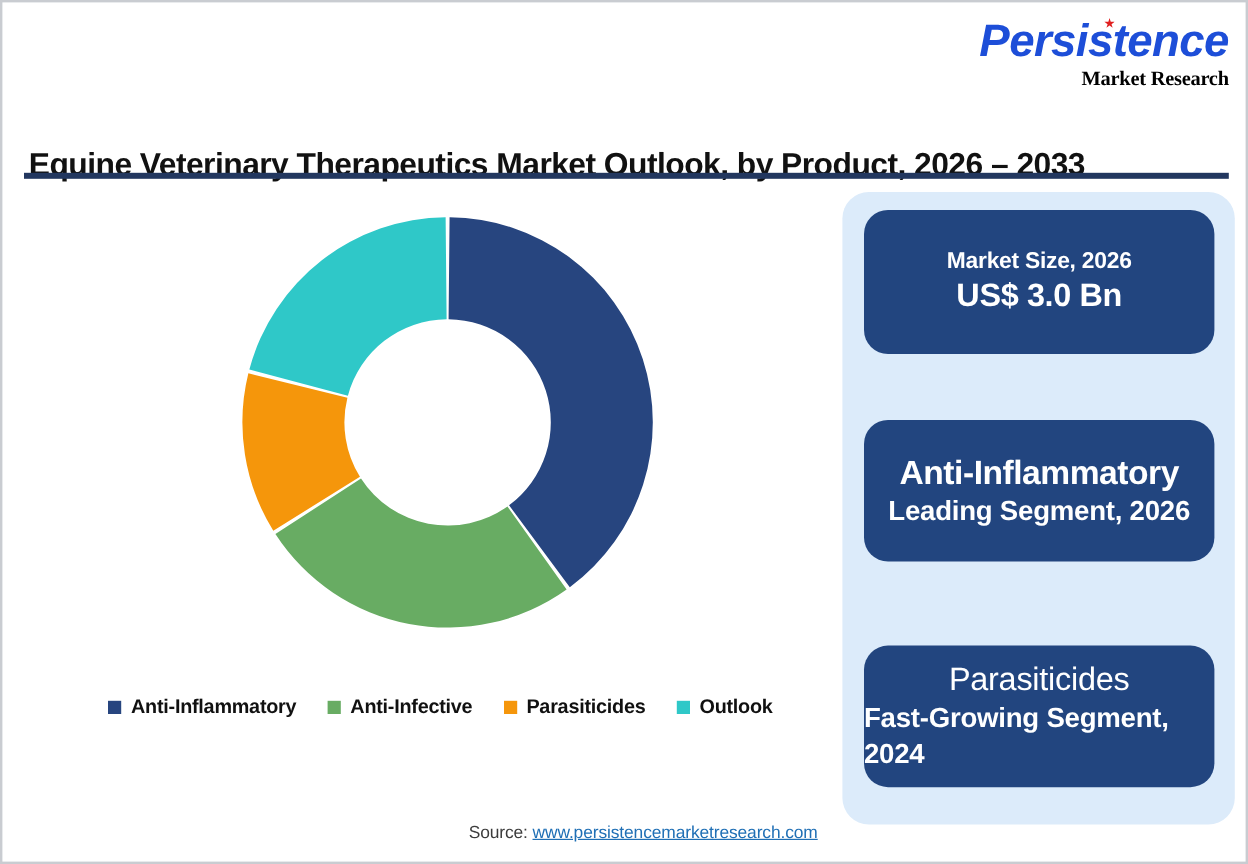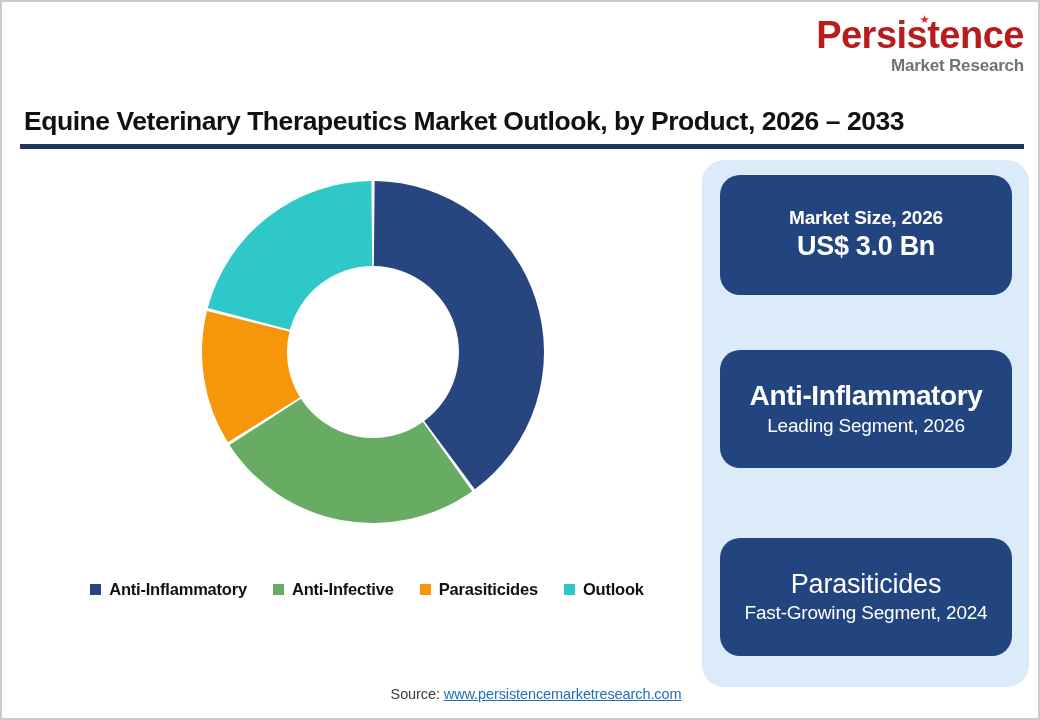--- a/index.html
+++ b/index.html
@@ -27,47 +27,49 @@
     position: absolute;
     top: 14px;
     right: 14px;
     width: 228px;
     text-align: right;
     line-height: 1;
   }
   #logo-main {
     font-size: 38px;
     font-weight: bold;
-    color: #b91c1c;
+    color: #1d4ed8;
     letter-spacing: -0.5px;
     position: relative;
     display: inline-block;
+    font-style: italic;
   }
   #logo-star {
     position: absolute;
     left: 104px;
     top: -1px;
     width: 9px;
     height: 9px;
     background: #E02020;
     clip-path: polygon(50% 0%, 61% 35%, 98% 35%, 68% 57%, 79% 91%, 50% 70%, 21% 91%, 32% 57%, 2% 35%, 39% 35%);
   }
   #logo-sub {
     font-size: 17px;
     font-weight: bold;
-    color: #737373;
+    color: #000000;
     margin-top: 3px;
     letter-spacing: -0.2px;
+    font-family: Liberation Serif, serif;
   }
 
   
   #title {
     position: absolute;
     left: 22px;
-    top: 104px;
+    top: 120px;
     width: 990px;
     font-size: 26.5px;
     font-weight: bold;
     color: #111111;
     letter-spacing: -0.45px;
     white-space: nowrap;
   }
   #title-rule {
     position: absolute;
     left: 18px;
@@ -166,22 +168,22 @@
     letter-spacing: -0.4px;
     line-height: 1.2;
   }
   .card-hero-light {
     font-size: 27px;
     font-weight: normal;
     letter-spacing: -0.2px;
     line-height: 1.2;
   }
   .card-sub {
-    font-size: 19px;
-    font-weight: normal;
+    font-size: 23px;
+    font-weight: bold;
     letter-spacing: -0.2px;
     line-height: 1.3;
     margin-top: 1px;
   }
 
   
   #source {
     position: absolute;
     left: 16px;
     top: 684px;

